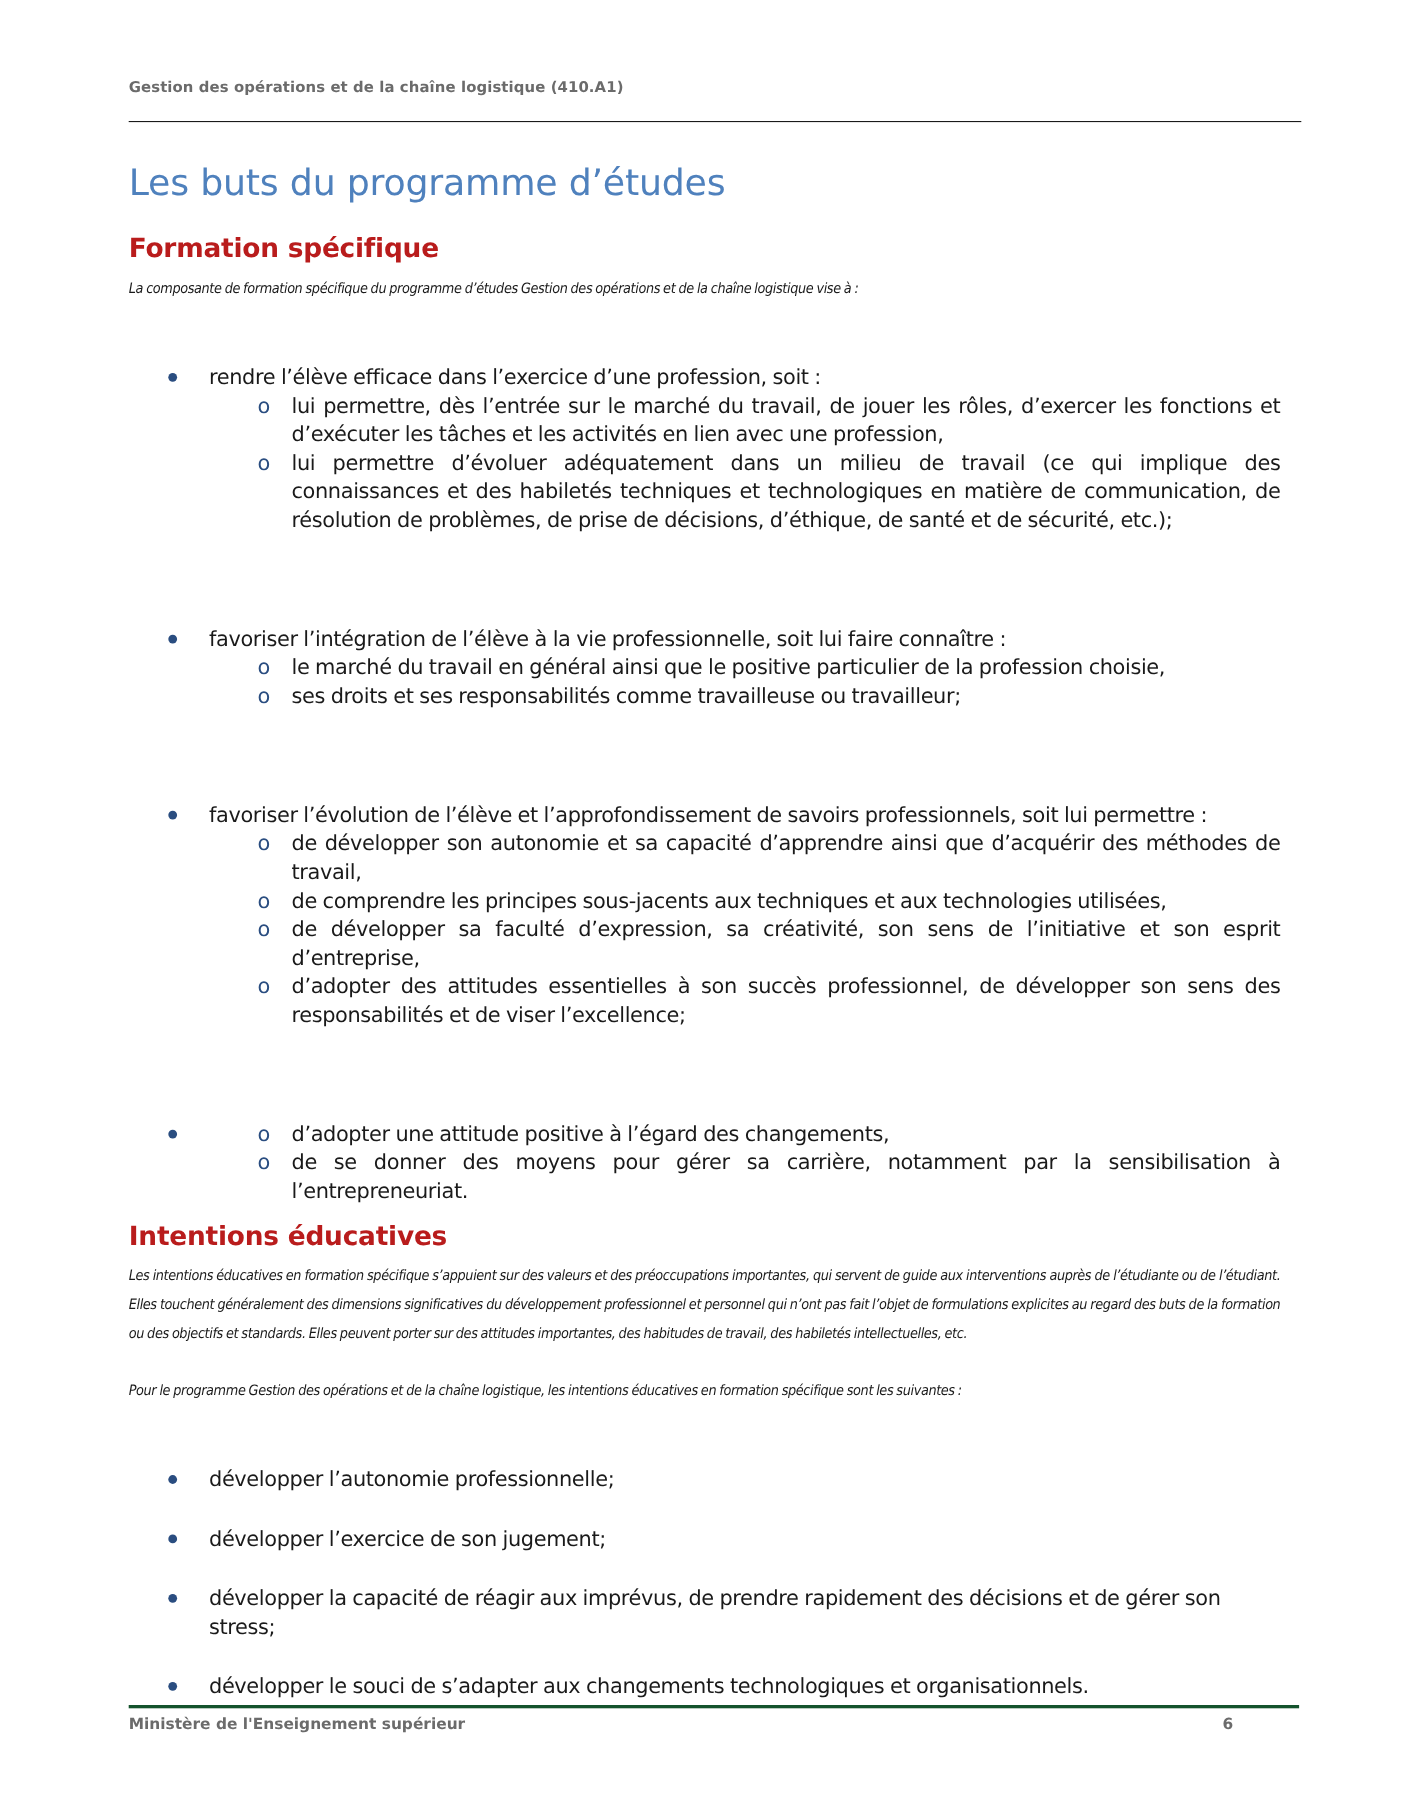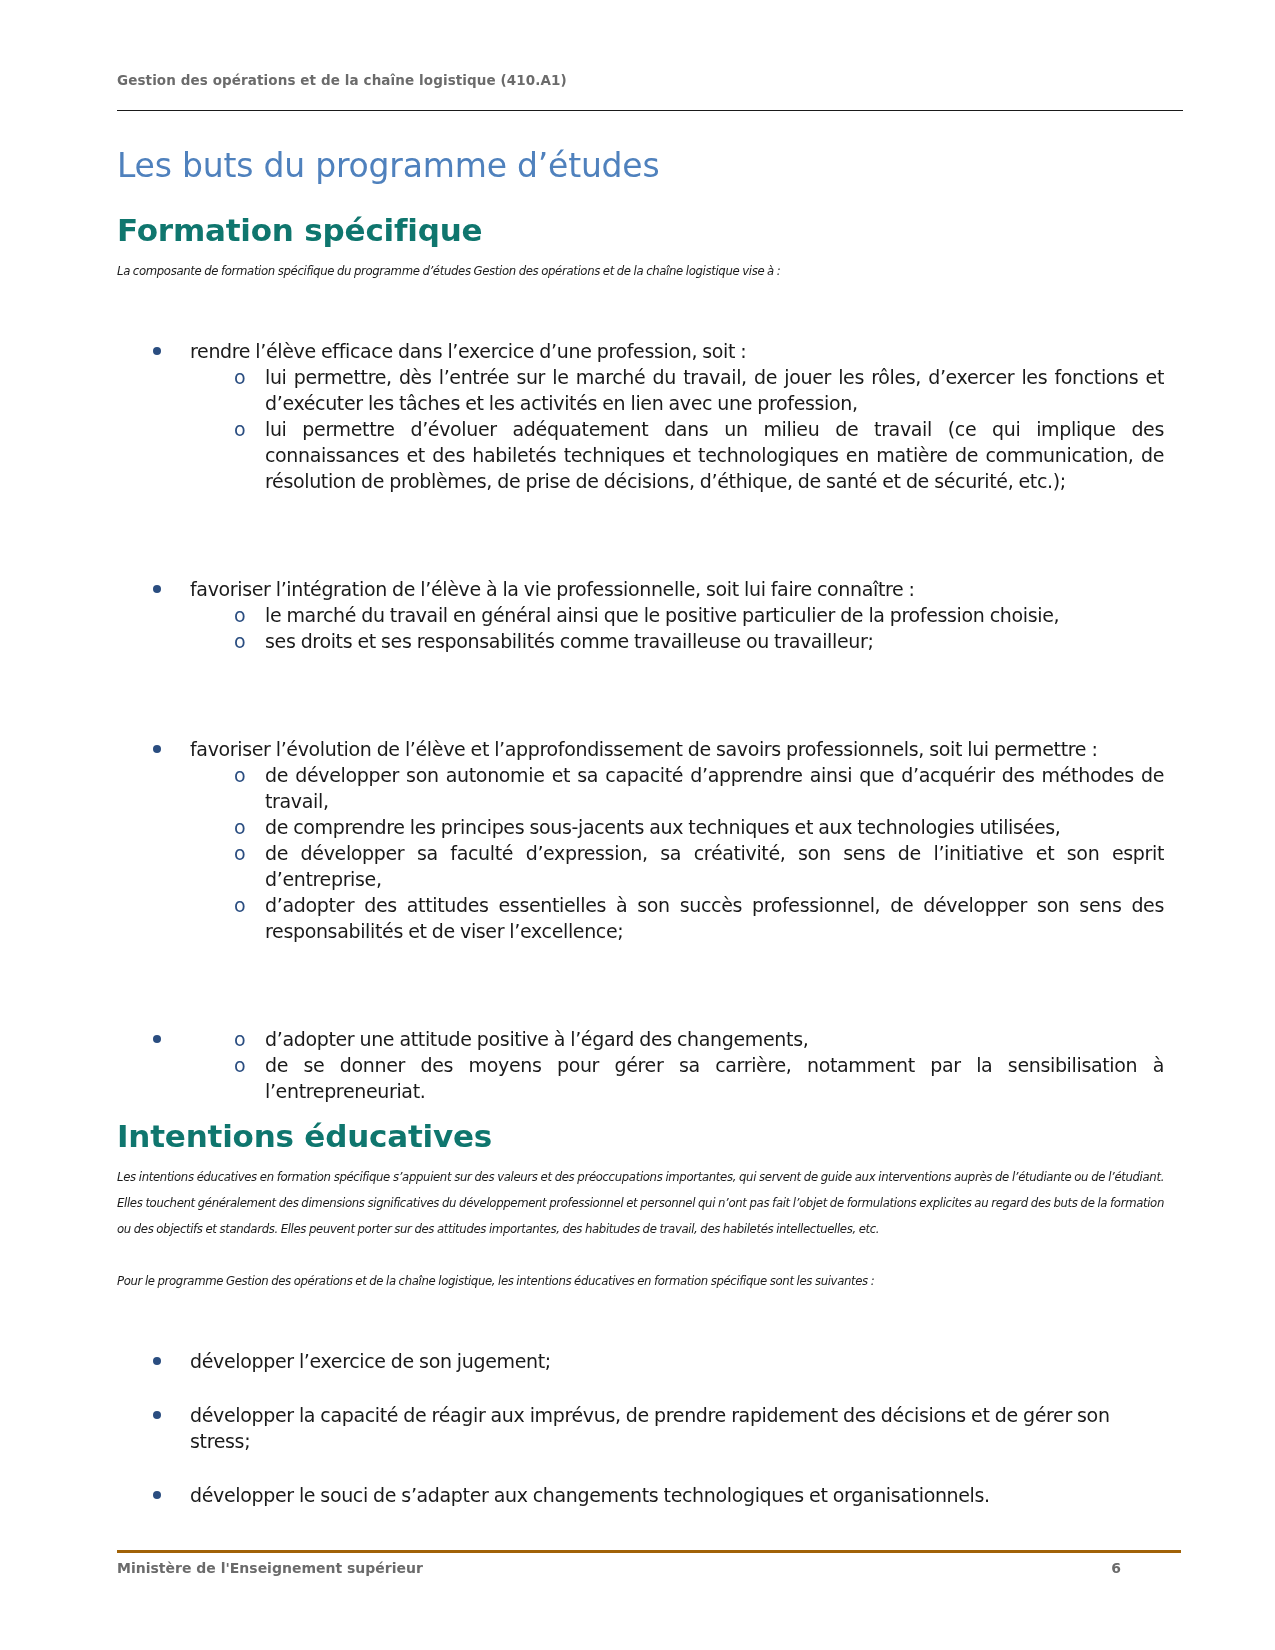--- a/index.html
+++ b/index.html
@@ -10,40 +10,40 @@
     .running-header {
       position: absolute; left: 117px; top: 72px; width: 1066px;
       font-size: 13.5px; font-weight: bold; color: #6b6b6b;
       padding-bottom: 22px; border-bottom: 1.5px solid #1a1a1a;
       letter-spacing: 0.1px;
     }
     .title {
       position: absolute; left: 117px; top: 146px; margin: 0;
       font-size: 33px; font-weight: normal; color: #4f81bd; letter-spacing: -0.2px;
     }
-    .h2 { margin: 0; font-size: 31px; font-weight: bold; color: #0f766e; letter-spacing: -0.2px; }
+    .h2 { margin: 0; font-size: 24px; font-weight: bold; color: #b91c1c; letter-spacing: -0.2px; }
     .content { position: absolute; left: 117px; top: 212px; width: 1047px; }
     p.body {
       margin: 0; font-size: 13px; line-height: 26px; text-align: justify;
       font-stretch: condensed; letter-spacing: -0.35px; word-spacing: -0.5px; font-style: italic;
     }
     ul { list-style: none; margin: 0; padding: 0; }
     .l1 > li { position: relative; padding-left: 73px; font-size: 19px; line-height: 26px; letter-spacing: -0.35px; word-spacing: -0.5px; margin-top: 28px; }
     .l1 > li > .bullet {
       position: absolute; left: 36px; top: 9px; width: 8px; height: 8px; border-radius: 50%;
       background: #2a4d80;
     }
     .l2 > li { position: relative; padding-left: 75px; text-align: justify; }
     .l2 > li > .obullet {
       position: absolute; left: 44px; top: 0; color: #2a4d80; font-size: 19px;
     }
     .gap-m { height: 26px; }
     .running-footer {
       position: absolute; left: 117px; top: 1550px; width: 1064px;
-      border-top: 3px solid #a16207; padding-top: 7px;
+      border-top: 3px solid #14532d; padding-top: 7px;
       font-size: 14px; font-weight: bold; color: #6b6b6b;
       display: flex; justify-content: space-between;
     }
     .running-footer .pnum { margin-right: 60px; }
   </style>
 </head>
 <body>
 
 <div class="running-header">
   <span>Gestion des opérations et de la chaîne logistique (410.A1)</span>
@@ -81,20 +81,21 @@
     </ul>
 
   <div style="height:14px"></div>
   <h2 class="h2">Intentions éducatives</h2>
   <div style="height:10px"></div>
   <p class="body">Les intentions éducatives en formation spécifique s’appuient sur des valeurs et des préoccupations importantes, qui servent de guide aux interventions auprès de l’étudiante ou de l’étudiant. Elles touchent généralement des dimensions significatives du développement professionnel et personnel qui n’ont pas fait l’objet de formulations explicites au regard des buts de la formation ou des objectifs et standards. Elles peuvent porter sur des attitudes importantes, des habitudes de travail, des habiletés intellectuelles, etc.</p>
   <div class="gap-m"></div>
   <p class="body">Pour le programme Gestion des opérations et de la chaîne logistique, les intentions éducatives en formation spécifique sont les suivantes :</p>
   <div class="gap-m"></div>
   <ul class="l1" id="intentions-list">
+      <li><span class="bullet"></span><span>développer l’autonomie professionnelle;</span></li>
       <li><span class="bullet"></span><span>développer l’exercice de son jugement;</span></li>
       <li><span class="bullet"></span><span>développer la capacité de réagir aux imprévus, de prendre rapidement des décisions et de gérer son stress;</span></li>
       <li><span class="bullet"></span><span>développer le souci de s’adapter aux changements technologiques et organisationnels.</span></li>
     </ul>
 </div>
 
 <div class="running-footer">
   <span>Ministère de l'Enseignement supérieur</span>
   <span class="pnum">6</span>
 </div>

